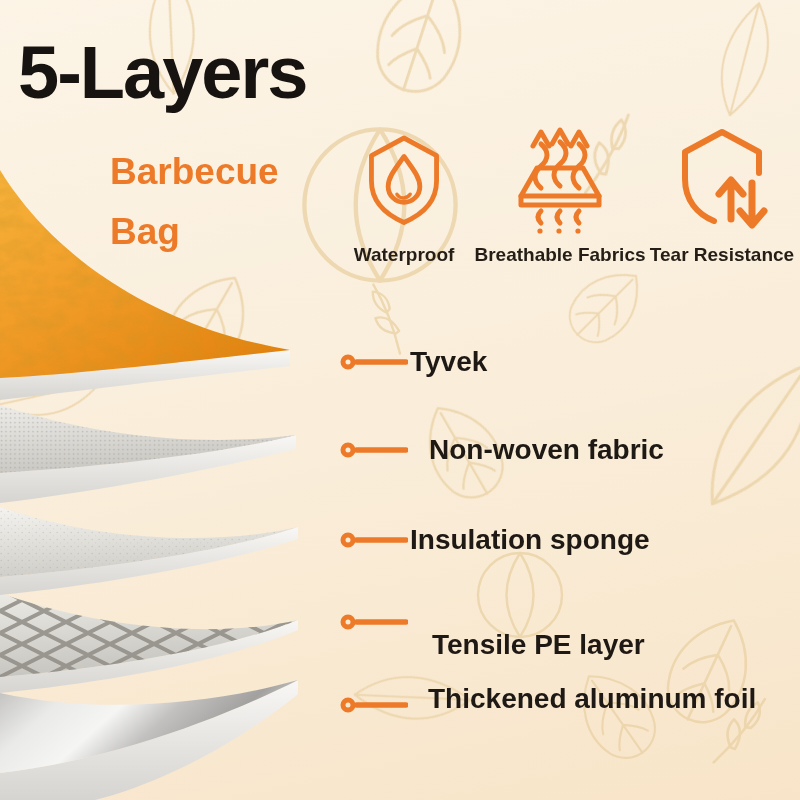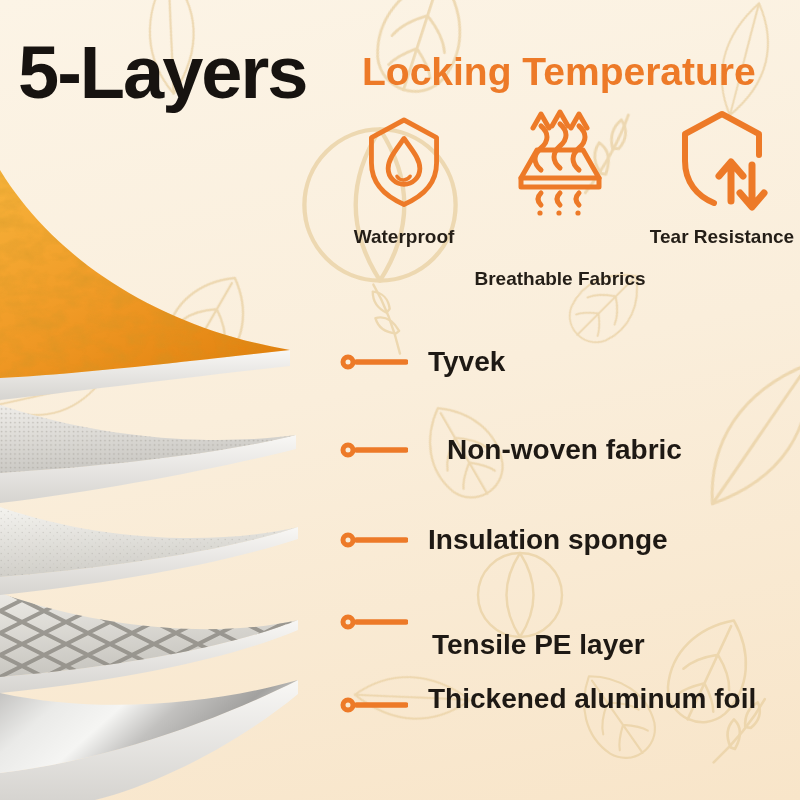--- a/index.html
+++ b/index.html
@@ -16,28 +16,28 @@
     letter-spacing:-2px; color:var(--heading,#171310); line-height:1;
   }
   .subtitle {
     position:absolute; left:362px; top:52px; font-size:39px; font-weight:800;
     color:var(--accent,#ED7A28); line-height:1; white-space:nowrap;
   }
   .product-name {
     position:absolute; left:110px; top:142px; font-size:37px; font-weight:800;
     color:var(--accent,#ED7A28); line-height:60px;
   }
-  .features { position:absolute; left:338px; top:108px; width:456px; display:flex;text-align:center; }
+  .features { position:absolute; left:338px; top:126px; width:456px; display:flex;text-align:center; }
   .feature { display:flex; flex-direction:column; align-items:center; }
-  .feature.f1 { width:132px; } .feature.f2 { width:180px;gap:42px; } .feature.f3 { width:144px; }
+  .feature.f1 { width:132px; } .feature.f2 { width:180px; } .feature.f3 { width:144px; }
   .feature-icon { color:var(--accent,#ED7A28); height:112px; }
   .feature-label { margin-top:6px; font-size:19px; font-weight:700; color:#241E17; white-space:nowrap; }
   .legend-row { position:absolute; left:340px; height:36px; display:flex; align-items:center; }
   .leader-icon { color:var(--accent,#ED7A28); }
-  .legend-label { margin-left:20px; font-size:28px; font-weight:700; color:#1E1914; white-space:nowrap; }
+  .legend-label { margin-left:2px; font-size:28px; font-weight:700; color:#1E1914; white-space:nowrap; }
   .stack-svg { position:absolute; left:0; top:160px; }
 </style>
 </head>
 <body>
 
 <div class="canvas">
 
   <svg class="bg-svg" width="800" height="800" viewBox="0 0 800 800">
     <defs>
       <g id="leafA">
@@ -154,21 +154,24 @@
     <g>
       <path d="M0,218 C80,214 180,202 290,190 L290,206 C180,218 80,231 0,240 Z" fill="url(#edgeGrad)"></path>
       <g clip-path="url(#clipTyvek)">
         <rect x="0" y="0" width="300" height="230" fill="url(#tyvekGrad)"></rect>
         <rect x="0" y="0" width="300" height="230" filter="url(#mottle)" opacity="0.6"></rect>
       </g>
     </g>
   </svg>
 
   <div class="title">5-Layers</div>
-  <div class="subtitle">Locking Temperature</div>
+  <div class="product-name">
+    <div>Barbecue</div>
+    <div>Bag</div>
+  </div>
 
   <div class="features">
 
     <div class="feature f1">
       <svg class="feature-icon" width="88" height="112" viewBox="0 0 100 112" fill="none" stroke="currentColor" stroke-width="5.5" stroke-linecap="round" stroke-linejoin="round">
         <path d="M50,6 L87,26 L87,55 C87,79 71,93 50,102 C29,93 13,79 13,55 L13,26 Z"></path>
         <path d="M50,27 C41,40 32,50 32,61 A18,18 0 0 0 68,61 C68,50 59,40 50,27 Z"></path>
         <path d="M42,70 C45,75 53,76 57,70" stroke-width="4"></path>
       </svg>
       <div class="feature-label">Waterproof</div>

